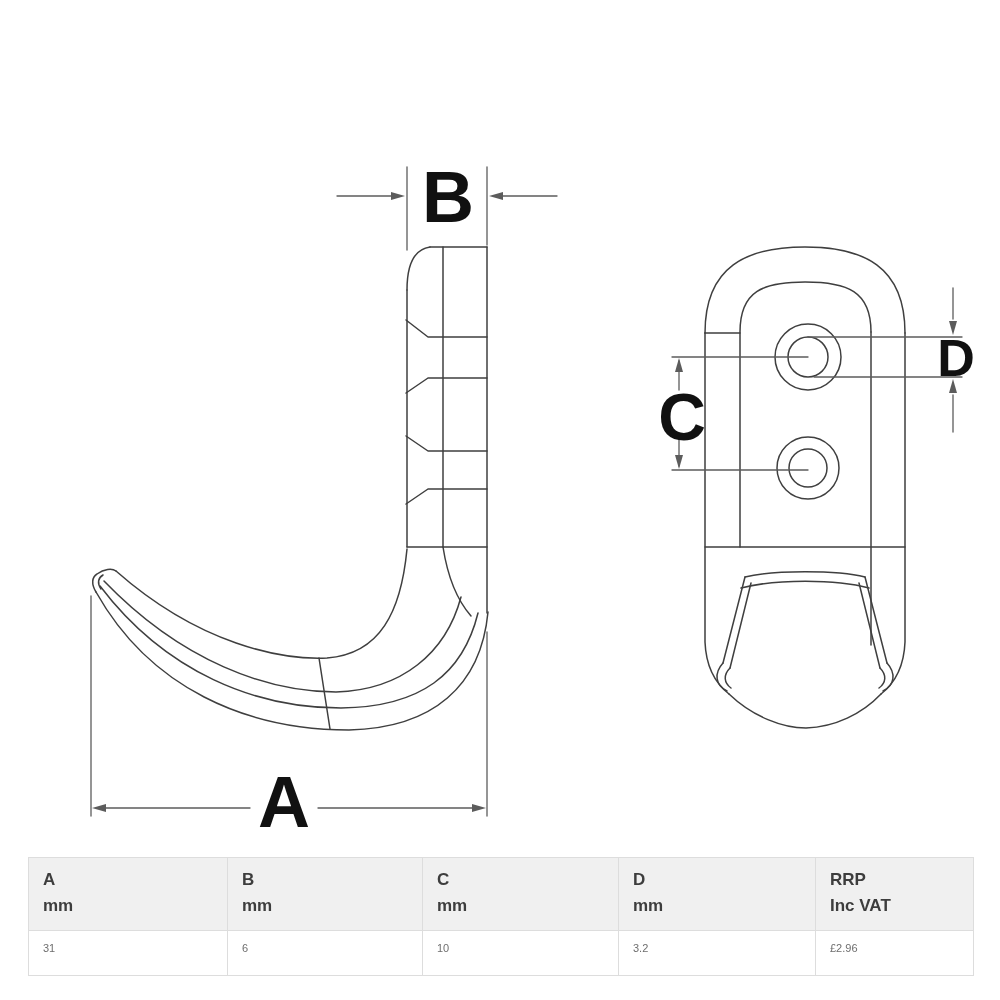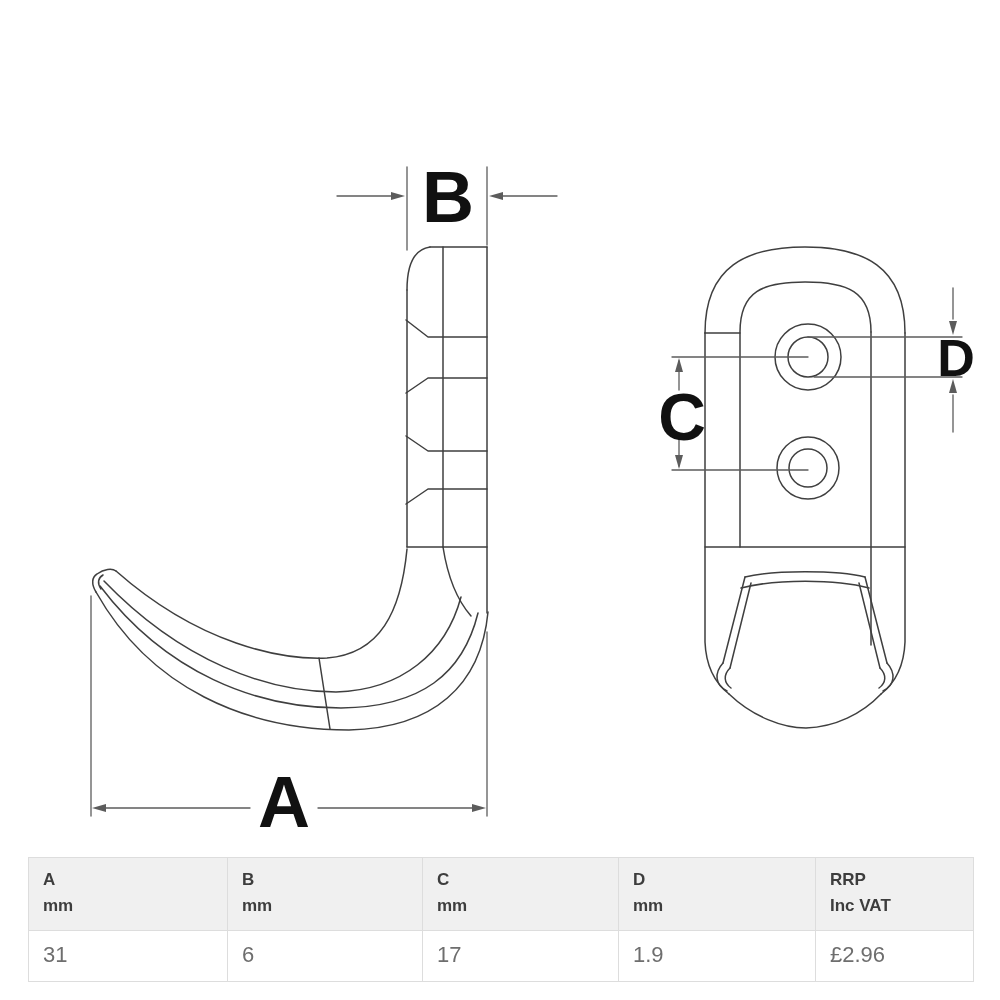--- a/index.html
+++ b/index.html
@@ -39,21 +39,21 @@
     background: #f0f0f0;
     padding: 9px 14px 10px 14px;
     font-size: 17px;
     font-weight: bold;
     color: #3d3d3d;
     line-height: 1.55;
     height: 47px;
   }
   table.spec td {
     padding: 11px 14px 13px 14px;
-    font-size: 22px;
+    font-size: 11px;
     color: #6e6e6e;
     line-height: 1.2;
     height: 20px;
     background: #ffffff;
     margin-top: 16px;
   }
   .hline { display: block; }
 </style>
 </head>
 <body>
@@ -189,20 +189,20 @@
         <th>
           <span class="hline">RRP</span>
           <span class="hline">Inc VAT</span>
         </th>
       </tr>
     </thead>
     <tbody>
       <tr>
         <td>31</td>
         <td>6</td>
-        <td>17</td>
-        <td>1.9</td>
+        <td>10</td>
+        <td>3.2</td>
         <td>£2.96</td>
       </tr>
     </tbody>
   </table>
 
 </div>
 
 </body></html>

